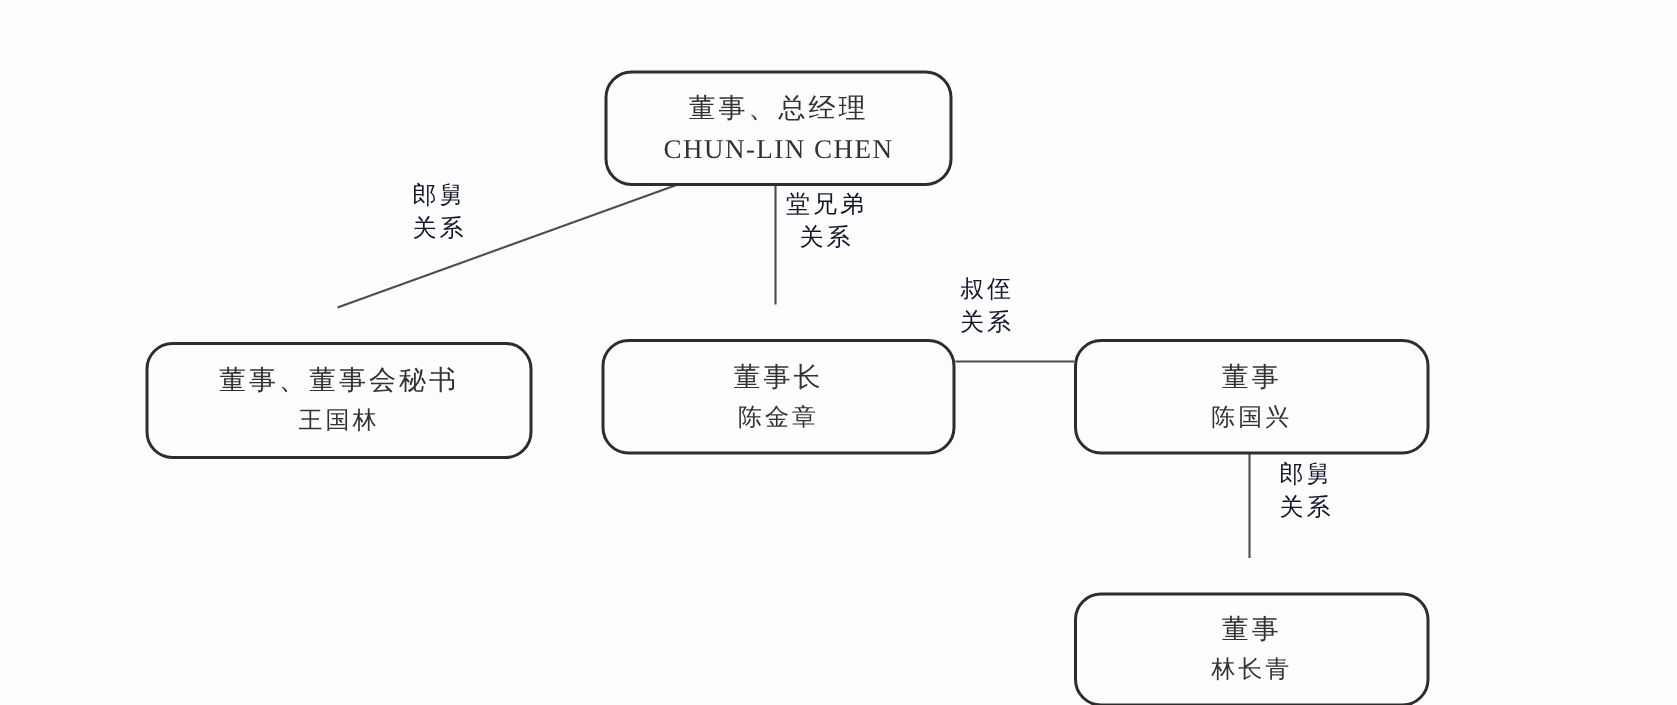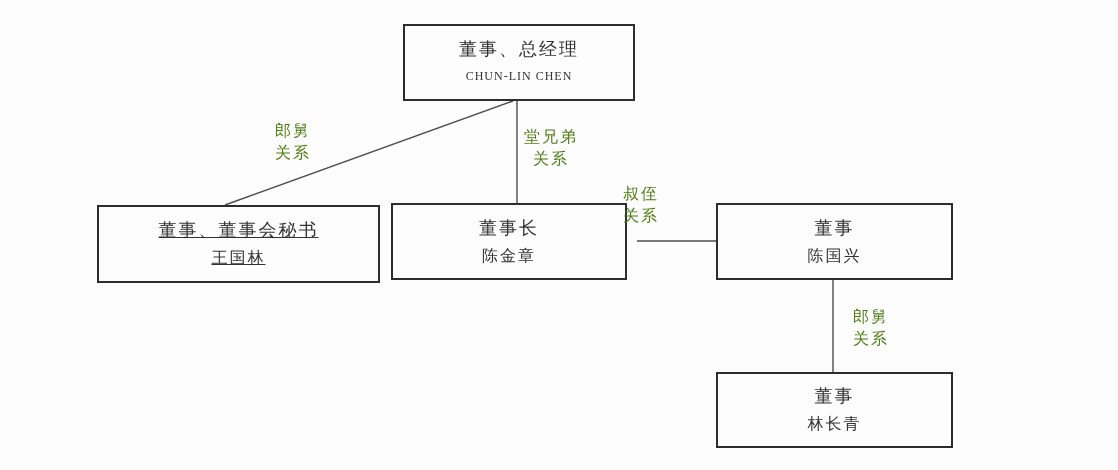--- a/index.html
+++ b/index.html
@@ -24,60 +24,61 @@
     height: 470px;
   }
   .lines-layer line {
     stroke: #4d4d4d;
     stroke-width: 1.4;
   }
   .node {
     position: absolute;
     box-sizing: border-box;
     border: 2px solid #2d2d2d;
-    border-radius: 0;
+    border-radius: 18px;
     background: #fdfdfe;
     display: flex;
     flex-direction: column;
     align-items: center;
     justify-content: center;
     text-align: center;
     line-height: 27px;
+    margin-top: 23px;
   }
   .node .title {
     font-size: 18px;
     letter-spacing: 2px;
   }
   .node .name {
     font-size: 16px;
     letter-spacing: 2px;
   }
   .node .name.latin {
-    font-size: 12px;
+    font-size: 18px;
     letter-spacing: 1px;
   }
   .node-top    { left: 403px; top: 24px;  width: 232px; height: 77px; }
-  .node-left   { left: 97px;  top: 205px; width: 283px; height: 78px; text-decoration: underline; }
-  .node-middle { left: 391px; top: 203px; width: 236px; height: 77px; }
+  .node-left   { left: 97px;  top: 205px; width: 258px; height: 78px; }
+  .node-middle { left: 401px; top: 203px; width: 236px; height: 77px; }
   .node-right  { left: 716px; top: 203px; width: 237px; height: 77px; }
   .node-bottom { left: 716px; top: 372px; width: 237px; height: 76px; }
   .edge-label {
     position: absolute;
     transform: translateX(-50%);
     text-align: center;
     font-size: 16px;
     line-height: 22px;
     letter-spacing: 2px;
-    color: #4d7c0f;
+    color: #0f172a;
     white-space: nowrap;
   }
   .edge-label span { display: block; }
   .edge-label-1 { left: 293px; top: 120px; }
   .edge-label-2 { left: 551px; top: 126px; }
-  .edge-label-3 { left: 641px; top: 183px; text-align: right; }
+  .edge-label-3 { left: 658px; top: 183px; text-align: right; }
   .edge-label-4 { left: 871px; top: 306px; }
 </style>
 </head>
 <body>
 
 <div class="stage">
 
   <svg class="lines-layer" viewBox="0 0 1118 470" xmlns="http://www.w3.org/2000/svg">
     <line x1="513" y1="101" x2="225" y2="205"></line>
     <line x1="517" y1="101" x2="517" y2="203"></line>

